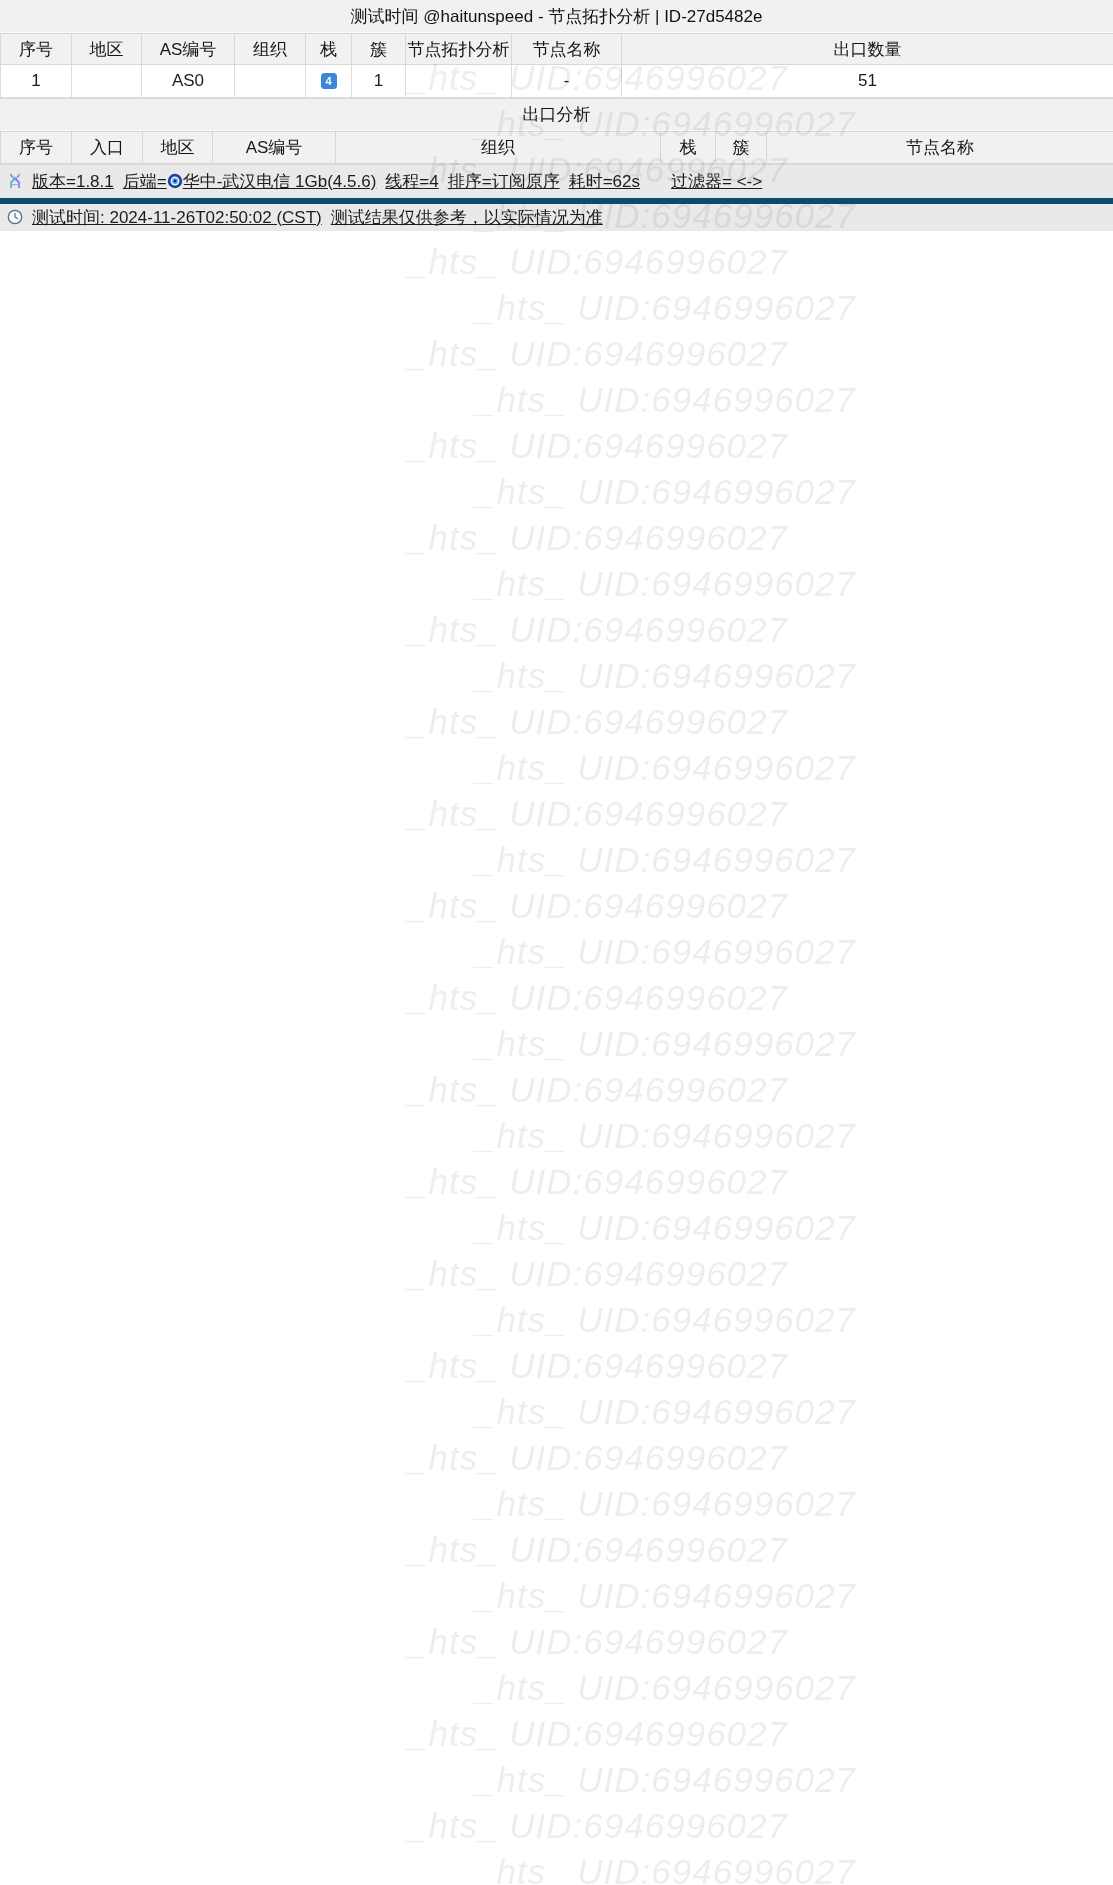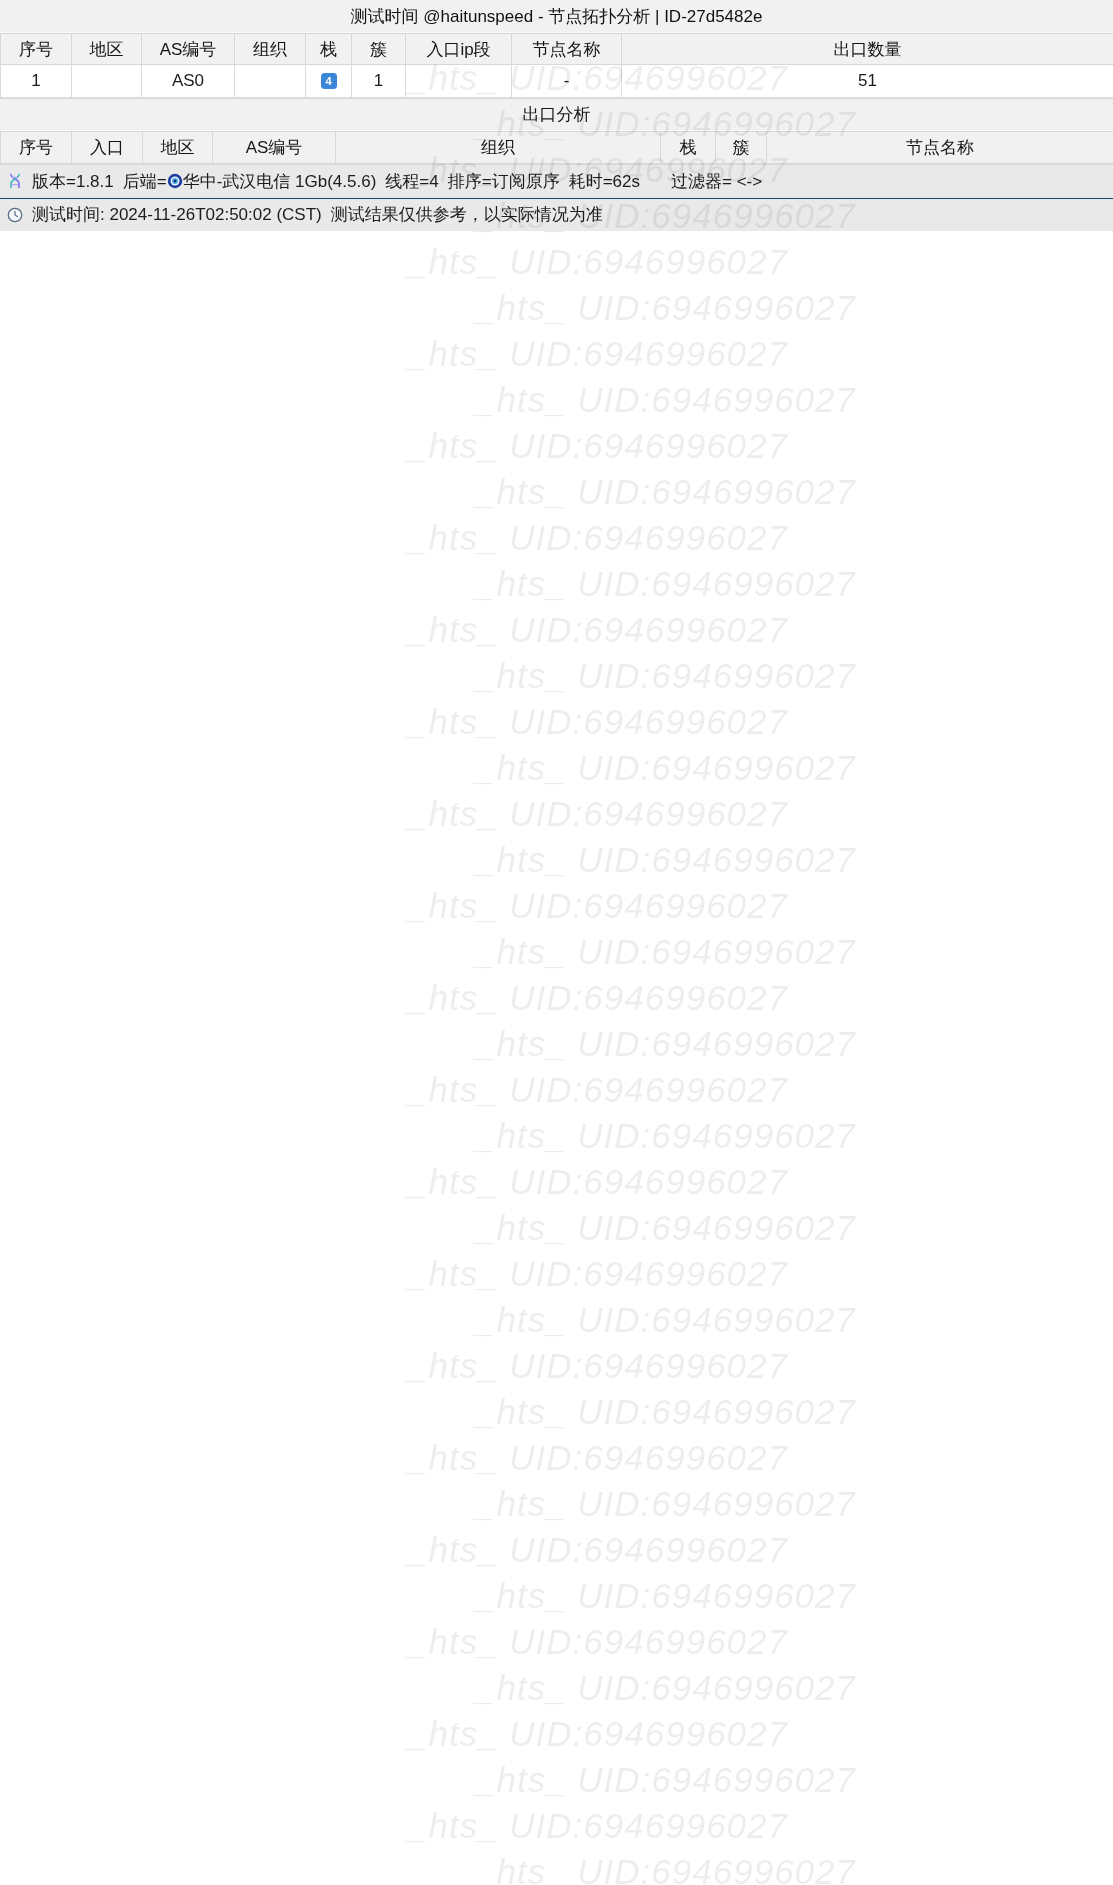--- a/index.html
+++ b/index.html
@@ -30,24 +30,24 @@
   .stack-wrap{display:flex;align-items:center;justify-content:center;gap:5px;}
   .b4,.b6{
     display:inline-block;min-width:16px;height:16px;border-radius:3.5px;color:#fff;
     font-size:11px;font-weight:bold;line-height:16px;text-align:center;
   }
   .b4{background:#3b86d6;}
   .icon{display:inline-flex;flex:none;align-items:center;justify-content:center;}
   
   .footer-line{
     height:33.5px;background:#e9e9e9;display:flex;align-items:center;gap:9px;
-    padding-left:7px;font-size:17px;color:#1c1c1c;box-sizing:border-box;
+    padding-left:7px;font-size:17px;color:#1c1c1c;box-sizing:border-box;text-decoration:underline;
   }
   .footer-line.first{border-top:1px solid #d9d9d9;}
-  .footer-line.second{border-top:1px solid #0c4a6e;}
+  .footer-line.second{border-top:6px solid #0c4a6e;}
   .footer-seg{display:flex;align-items:center;white-space:nowrap;}
   .gap-big{margin-left:22px;}
   
   .wm-layer{position:absolute;left:0;top:0;width:1113px;height:1885px;pointer-events:none;z-index:5;overflow:hidden;}
   .wm{
     position:absolute;font-style:italic;font-size:35px;color:rgba(0,0,0,0.07);white-space:nowrap;
     letter-spacing:1px;
   }
 </style>
 </head>
@@ -68,21 +68,21 @@
       <col style="width:492px">
   </colgroup>
   <thead>
       <tr id="t1-head">
         <th>序号</th>
         <th>地区</th>
         <th>AS编号</th>
         <th>组织</th>
         <th>栈</th>
         <th>簇</th>
-        <th>入口ip段</th>
+        <th>节点拓扑分析</th>
         <th>节点名称</th>
         <th>出口数量</th>
       </tr>
     </thead>
   <tbody>
     <tr>
       <td>1</td>
       <td></td>
       <td>AS0</td>
       <td></td>

